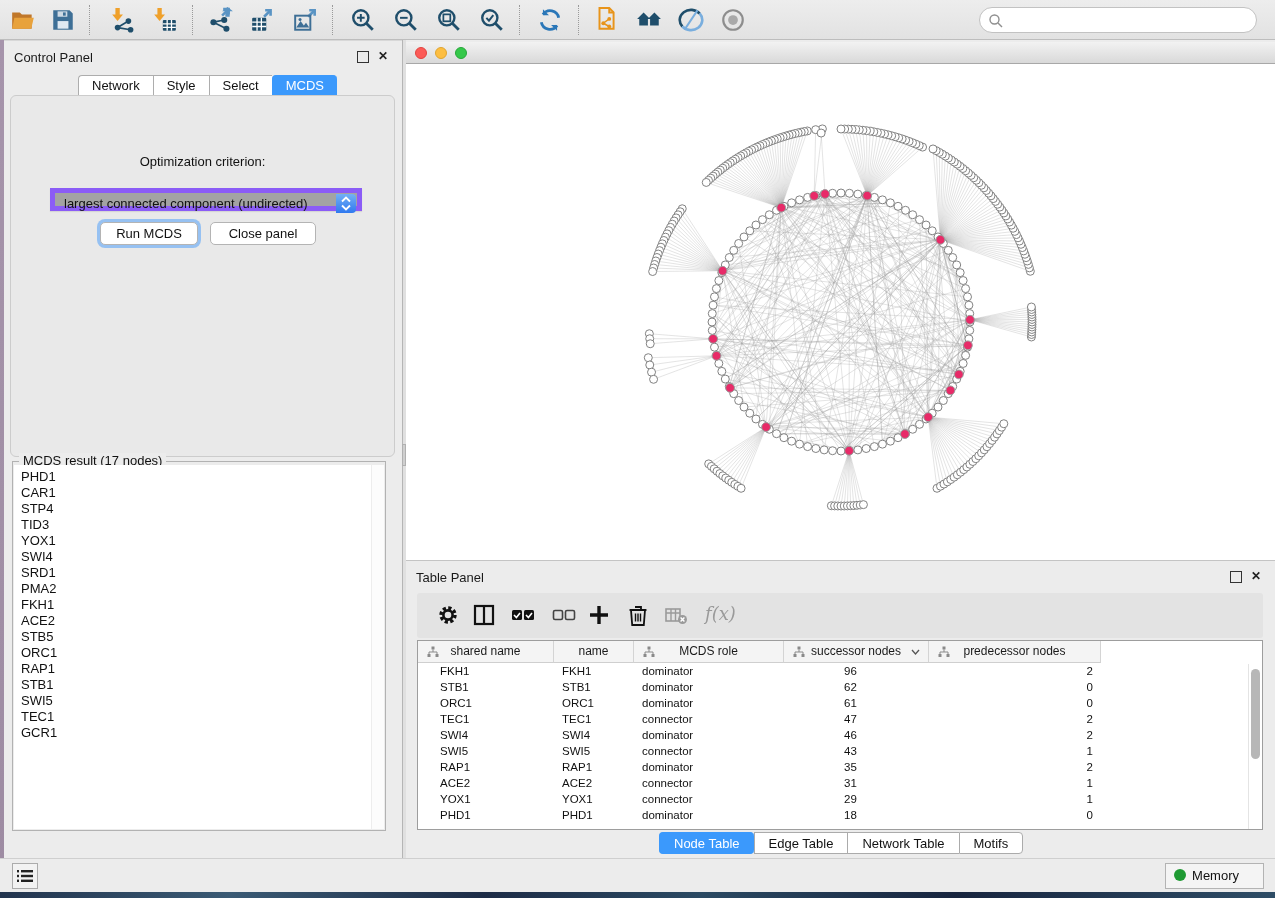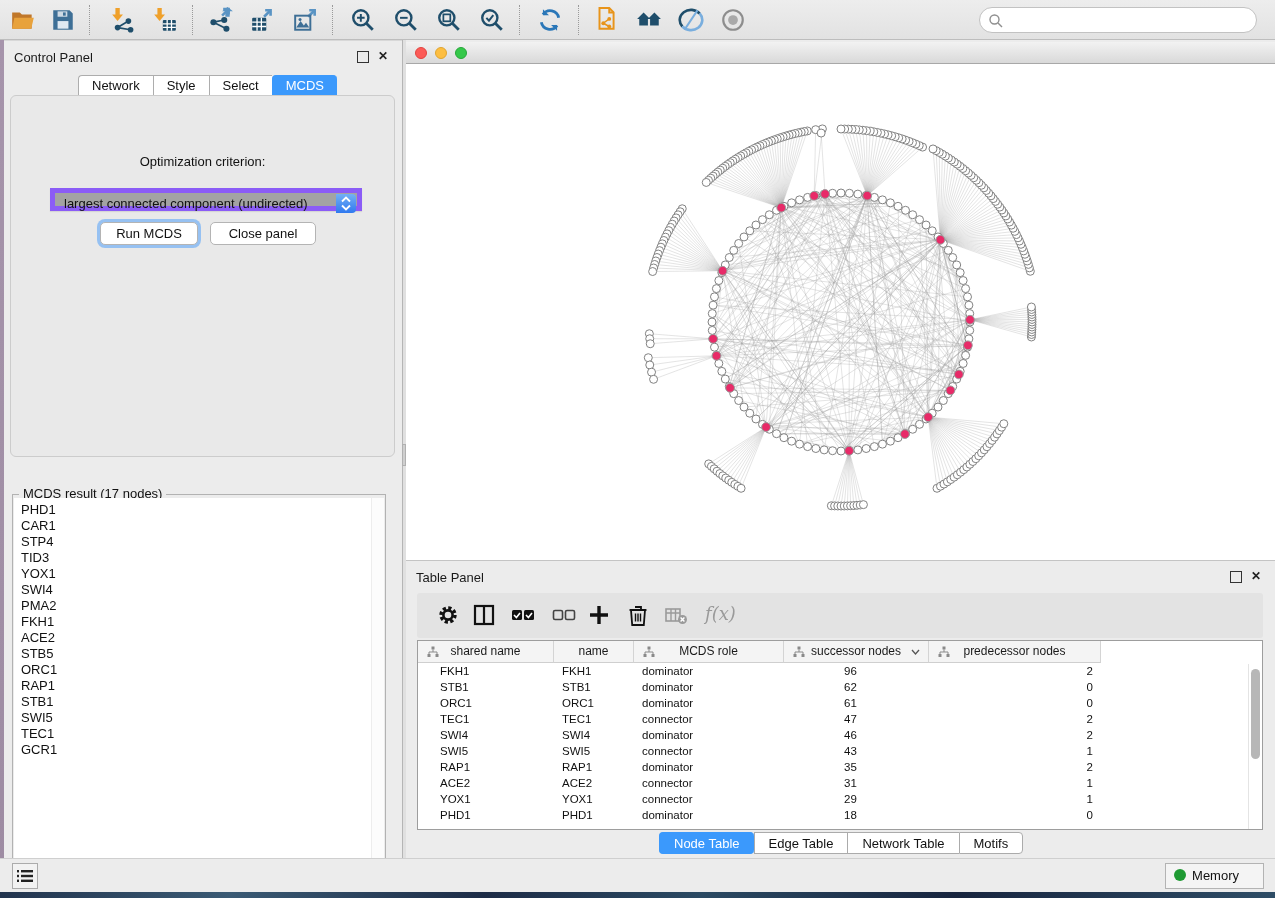--- a/index.html
+++ b/index.html
@@ -32,21 +32,21 @@
 
   #cp-content { position:absolute; left:6px; top:54px; width:385px; height:362px; background:#e9e9e9; border:1px solid #cccccc; border-radius:6px; }
   #opt-label { position:absolute; left:0; top:58px; width:100%; text-align:center; font-size:13px; color:#111; }
   #opt-select { position:absolute; left:39px; top:92px; width:312px; height:23px; background:#a3a3a3; border:5px solid #8b5cf6; border-radius:0; font-size:13px; line-height:21px; color:#111; padding-left:9px; box-shadow:0 1px 1px rgba(0,0,0,.08); }
   #opt-stepper { position:absolute; right:1px; top:1px; width:20px; height:19px; border-radius:0 4px 4px 0; background:linear-gradient(#72b0f5,#3079ef); }
   #opt-stepper svg { position:absolute; left:4px; top:2px; }
   .cp-btn { position:absolute; top:126px; height:23px; background:#fff; border:1px solid #b4b4b4; border-radius:5px; font-size:13px; line-height:21px; color:#111; text-align:center; }
   #run-btn { left:89px; width:98px; box-shadow:0 0 0 3px rgba(82,160,250,.55); }
   #closepanel-btn { left:199px; width:106px; }
 
-  #mcds-group { position:absolute; left:8px; top:453px; width:374px; height:370px; border:1px solid #b2b2b2; }
+  #mcds-group { position:absolute; left:8px; top:420px; width:374px; height:370px; border:1px solid #b2b2b2; }
   #mcds-legend { position:absolute; left:6px; top:-9px; background:#ececec; padding:0 4px; font-size:13px; color:#111; }
   #mcds-list { position:absolute; left:1px; top:3px; width:358px; height:364px; background:#fff; overflow:hidden; padding:4px 0 0 7px; }
   #mcds-scroll { position:absolute; right:1px; top:3px; width:13px; height:364px; background:#fcfcfc; border-left:1px solid #ededed; }
   .mcds-item { font-size:13px; line-height:16px; color:#111; }
 
   
   #v-splitter { left:402px; top:40px; width:4px; height:818px; background:#e0e0e0; border-left:1px solid #b5b5b5; }
   #v-handle { position:absolute; left:-1px; top:404px; width:4px; height:22px; background:#cfcfcf; border:1px solid #b0b0b0; }
 
   
@@ -240,20 +240,21 @@
 
   <div id="mcds-group">
     <div id="mcds-legend">MCDS result (17 nodes)</div>
     <div id="mcds-list">
         <div class="mcds-item">PHD1</div>
         <div class="mcds-item">CAR1</div>
         <div class="mcds-item">STP4</div>
         <div class="mcds-item">TID3</div>
         <div class="mcds-item">YOX1</div>
         <div class="mcds-item">SWI4</div>
+        <div class="mcds-item">SRD1</div>
         <div class="mcds-item">PMA2</div>
         <div class="mcds-item">FKH1</div>
         <div class="mcds-item">ACE2</div>
         <div class="mcds-item">STB5</div>
         <div class="mcds-item">ORC1</div>
         <div class="mcds-item">RAP1</div>
         <div class="mcds-item">STB1</div>
         <div class="mcds-item">SWI5</div>
         <div class="mcds-item">TEC1</div>
         <div class="mcds-item">GCR1</div>

